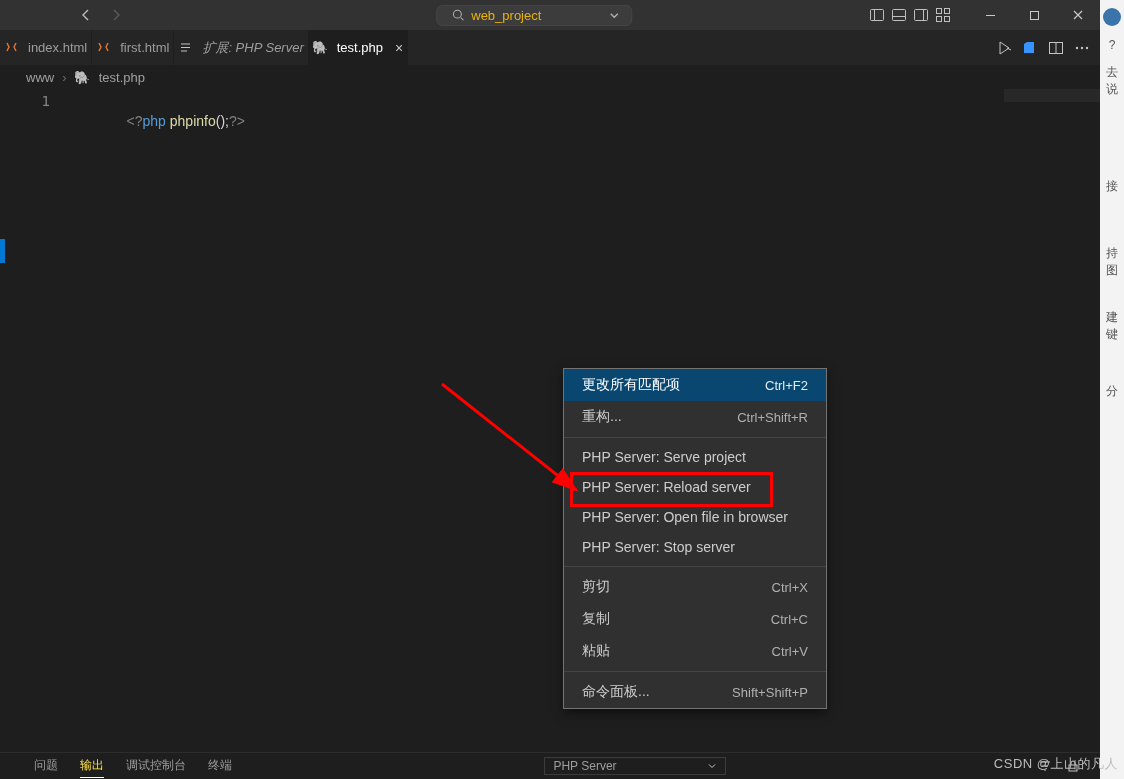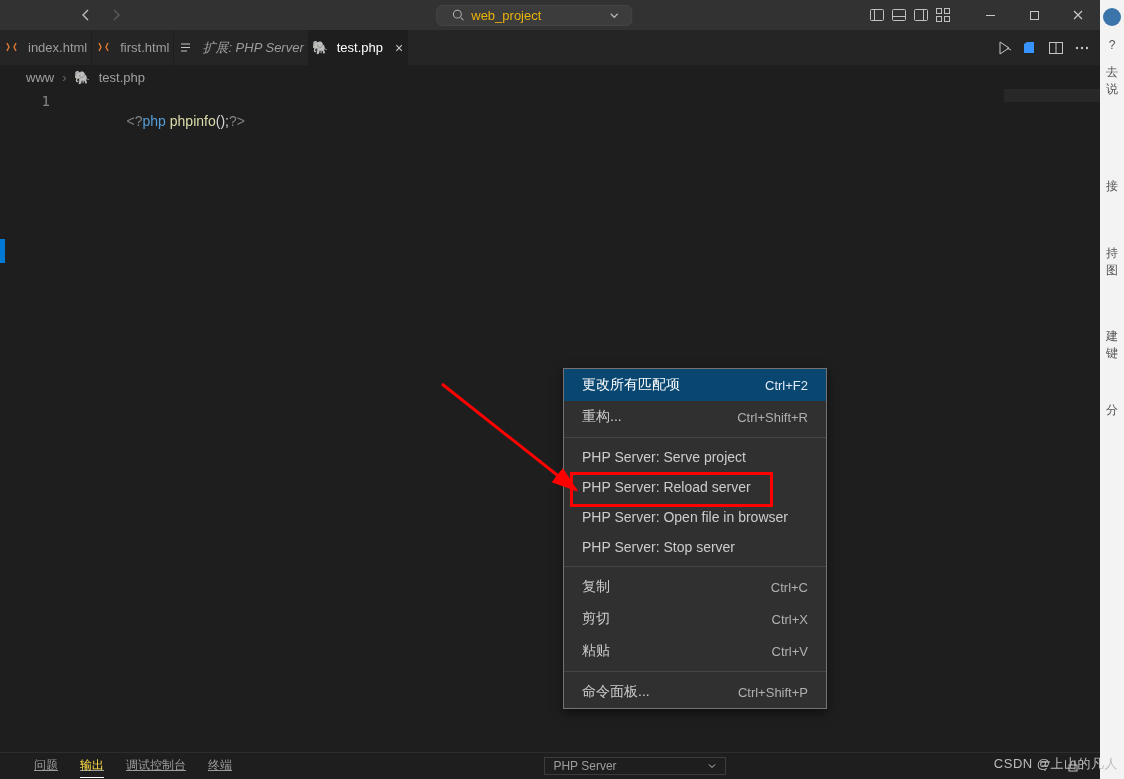--- a/index.html
+++ b/index.html
@@ -48,21 +48,21 @@
 .ctxitem .sc { color:#b0b0b1; font-size:13px; }
 .ctxitem.sel .sc { color:#dfeaf5; }
 .ctxsep { height:1px; background:#454545; margin:4px 0; }
 
 
 .anno-box { position:absolute; left:570px; top:472px; width:203px; height:35px; border:3px solid #ff0000; pointer-events:none; }
 .anno-arrow { position:absolute; left:438px; top:380px; pointer-events:none; }
 
 
 .panelbar { position:absolute; bottom:0; left:0; right:0; height:27px; background:#1e1e1e; border-top:1px solid #2d2d2d; display:flex; align-items:center; font-size:12px; color:#9d9d9d; }
-.panel-tabs { display:flex; gap:22px; margin-left:34px;text-decoration:underline; }
+.panel-tabs { display:flex; gap:22px; margin-left:34px; }
 .panel-tab { cursor:pointer; padding:3px 0; }
 .panel-tab.active { color:#fde047; border-bottom:1px solid #ffffff; }
 .panel-mid { flex:1; display:flex; justify-content:center; }
 .panel-sel { display:flex; align-items:center; gap:90px; border:1px solid #3c3c3c; padding:1px 8px; font-size:12px; }
 .panel-right { display:flex; gap:14px; margin-right:20px; color:#c5c5c5; }
 
 
 .rstrip { position:absolute; right:0; top:0; width:24px; height:100%; background:#f3f3f3; }
 .rstrip .chip { margin:12px 2px; font-size:12px; color:#555; text-align:center; }
 .rstrip .dot { width:18px; height:18px; border-radius:50%; margin:8px auto; }
@@ -74,21 +74,21 @@
 </style>
 </head>
 <body>
 
 <div class="rstrip">
   <div class="dot c-blue"></div>
   <div class="chip">?</div>
   <div class="chip">去说</div>
   <div class="chip" style="margin-top:80px">接</div>
   <div class="chip" style="margin-top:50px">持图</div>
-  <div class="chip" style="margin-top:49px">建键</div>
+  <div class="chip" style="margin-top:30px">建键</div>
   <div class="chip" style="margin-top:40px">分</div>
 </div>
 
 <div style="position:absolute;inset:0 24px 0 0;display:flex;flex-direction:column;">
 
   <div class="titlebar">
     <div class="nav-btns">
       <span>
           <svg width="16" height="16" viewBox="0 0 16 16">
             <path d="M10 3 5 8l5 5" stroke="#bdbdbd" stroke-width="1.4" fill="none"></path>
@@ -287,35 +287,35 @@
       <span>PHP Server: Reload server</span>
     </div>
     <div class="ctxitem">
       <span>PHP Server: Open file in browser</span>
     </div>
     <div class="ctxitem">
       <span>PHP Server: Stop server</span>
     </div>
     <div class="ctxsep"></div>
     <div class="ctxitem">
+      <span>剪切</span>
+      <span class="sc">Ctrl+X</span>
+    </div>
+    <div class="ctxitem">
       <span>复制</span>
       <span class="sc">Ctrl+C</span>
     </div>
     <div class="ctxitem">
-      <span>剪切</span>
-      <span class="sc">Ctrl+X</span>
-    </div>
-    <div class="ctxitem">
       <span>粘贴</span>
       <span class="sc">Ctrl+V</span>
     </div>
     <div class="ctxsep"></div>
     <div class="ctxitem">
       <span>命令面板...</span>
-      <span class="sc">Ctrl+Shift+P</span>
+      <span class="sc">Shift+Shift+P</span>
     </div>
   </div>
 
 <div class="anno-box"></div>
 <svg class="anno-arrow" width="160" height="130">
   <defs>
       <marker id="ah" markerWidth="10" markerHeight="10" refX="8" refY="3" orient="auto">
         <path d="M0 0L9 3L0 6z" fill="#ff0000"></path>
       </marker>
     </defs>

